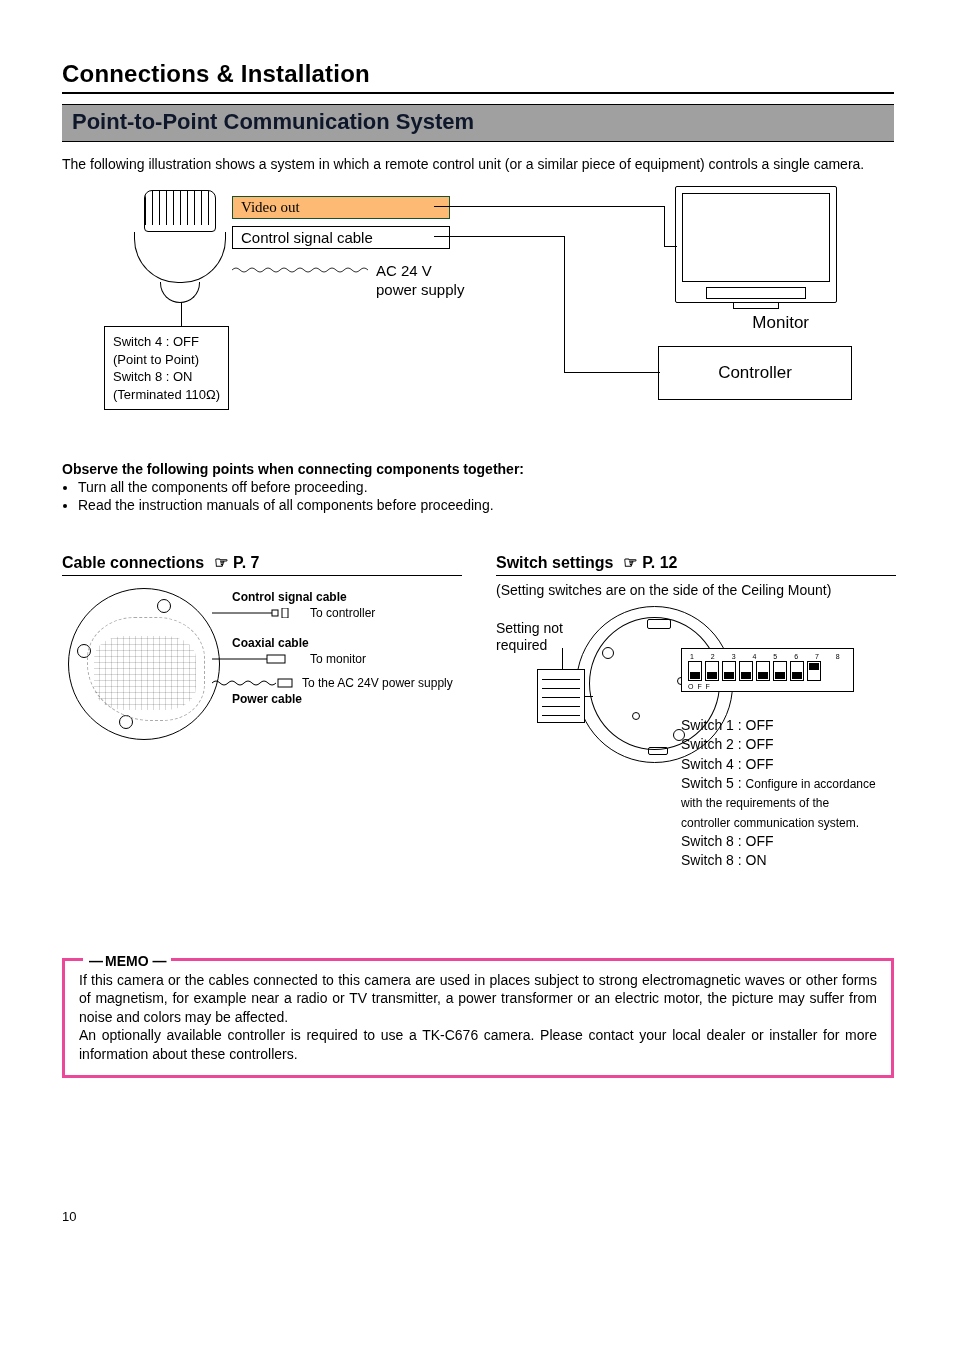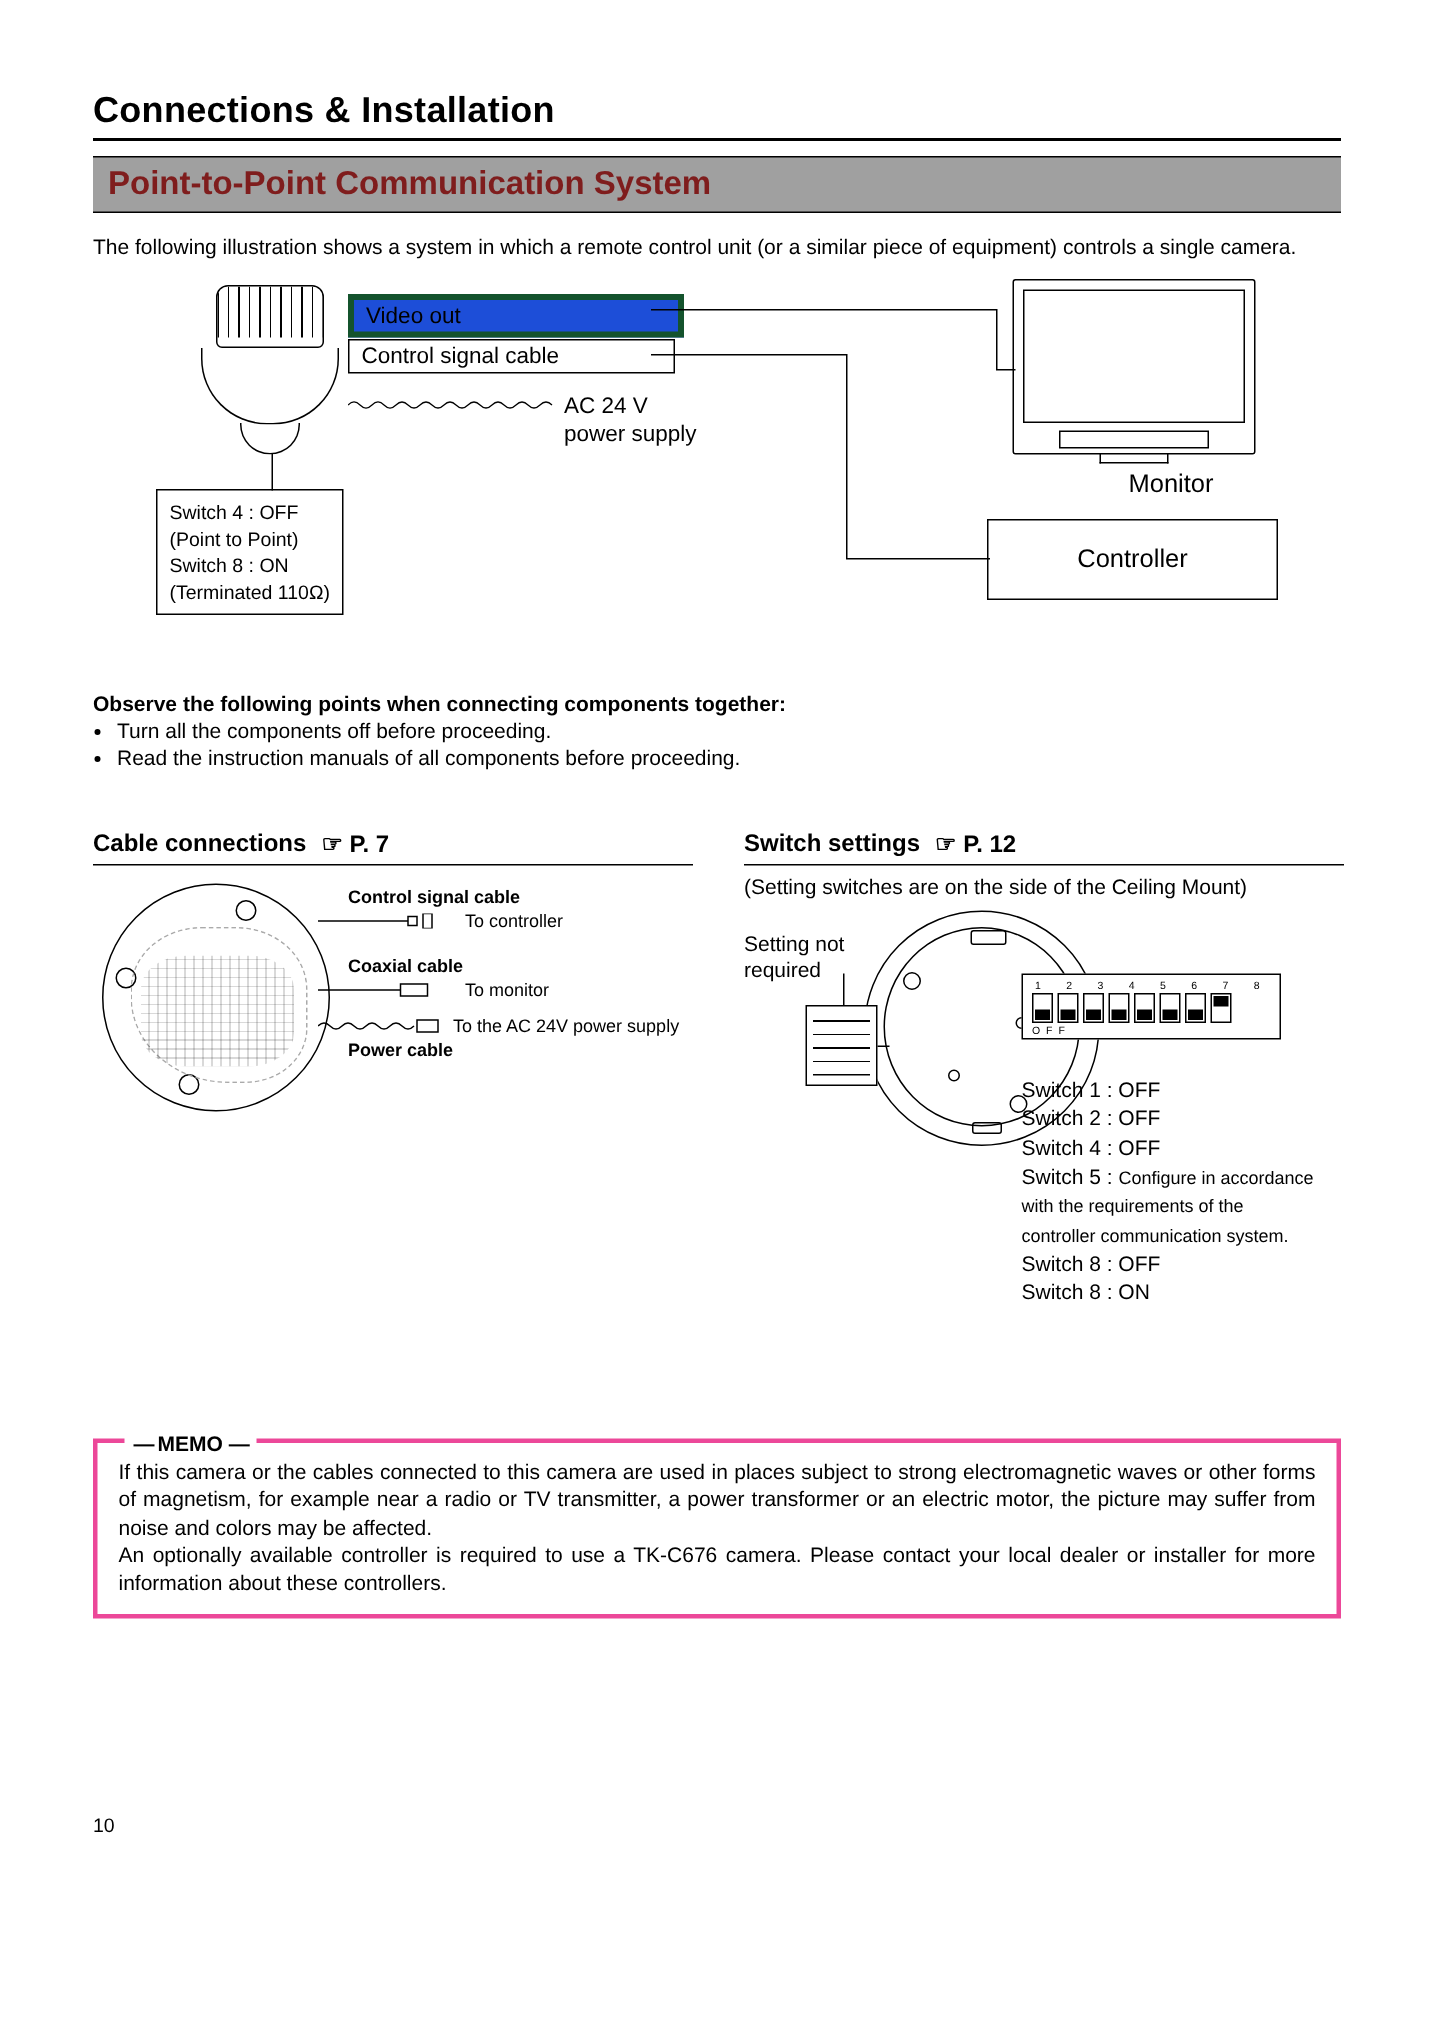--- a/index.html
+++ b/index.html
@@ -25,21 +25,21 @@
     letter-spacing: 0.2px;
   }
   .sub-banner {
     background: #a0a0a0;
     border-top: 0.5px solid #000;
     border-bottom: 0.5px solid #000;
     padding: 4px 10px 6px 10px;
     margin-bottom: 14px;
   }
   .sub-banner-text {
-    color: #7f1d1d;
+    color: #0f172a;
     font-weight: 700;
     font-size: 22px;
   }
   .body-text {
     font-size: 14px;
     margin: 0 0 14px 0;
   }
   .diagram-area {
     width: 835px;
     height: 235px;
@@ -101,21 +101,21 @@
     position: absolute;
     left: 76px;
     top: -25px;
     width: 1px; height: 25px;
     background: #000;
   }
   .diagram-label {
     position: absolute;
     font-size: 15px;
   }
-  .label-video { left: 170px; top: 10px; border:4px solid #14532d; padding: 2px 8px; background:#1d4ed8; width:200px; }
+  .label-video { left: 170px; top: 10px; border:1px solid #14532d; padding: 2px 8px; background:#fdba74; width:200px;font-family:Liberation Serif, serif; }
   .label-control { left: 170px; top: 40px; border:1px solid #000; padding: 2px 8px; background:#fff; width:200px; }
   .label-ac { left: 314px; top: 76px; font-size:15px; }
   .label-ps { left: 314px; top: 95px; font-size:15px; }
   .coil {
     position: absolute;
     left: 170px; top: 80px;
     width: 140px; height: 8px;
   }
   .coil svg { width: 100%; height: 100%; display:block; }
 

